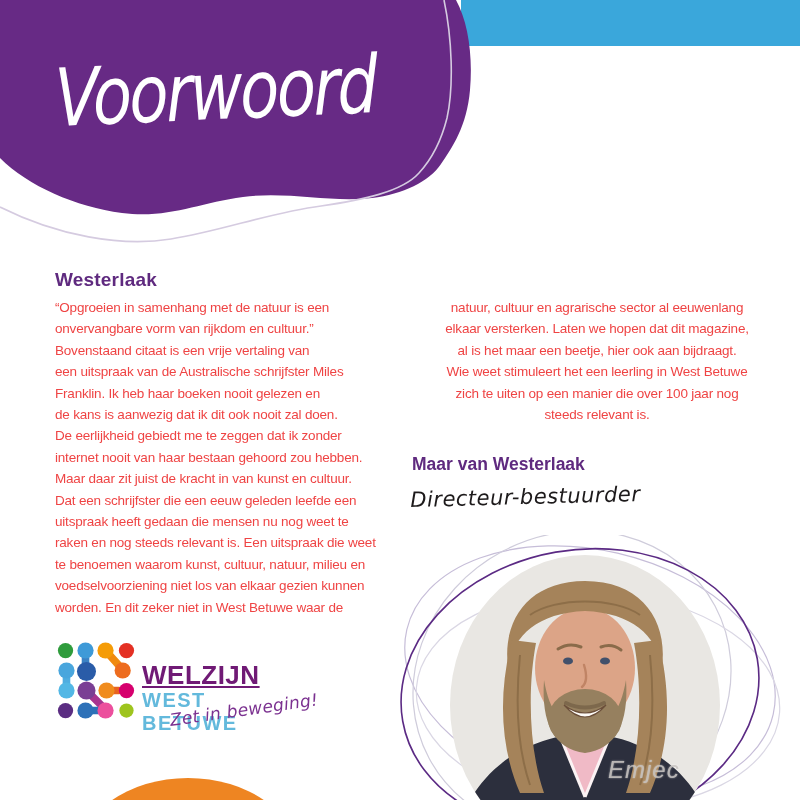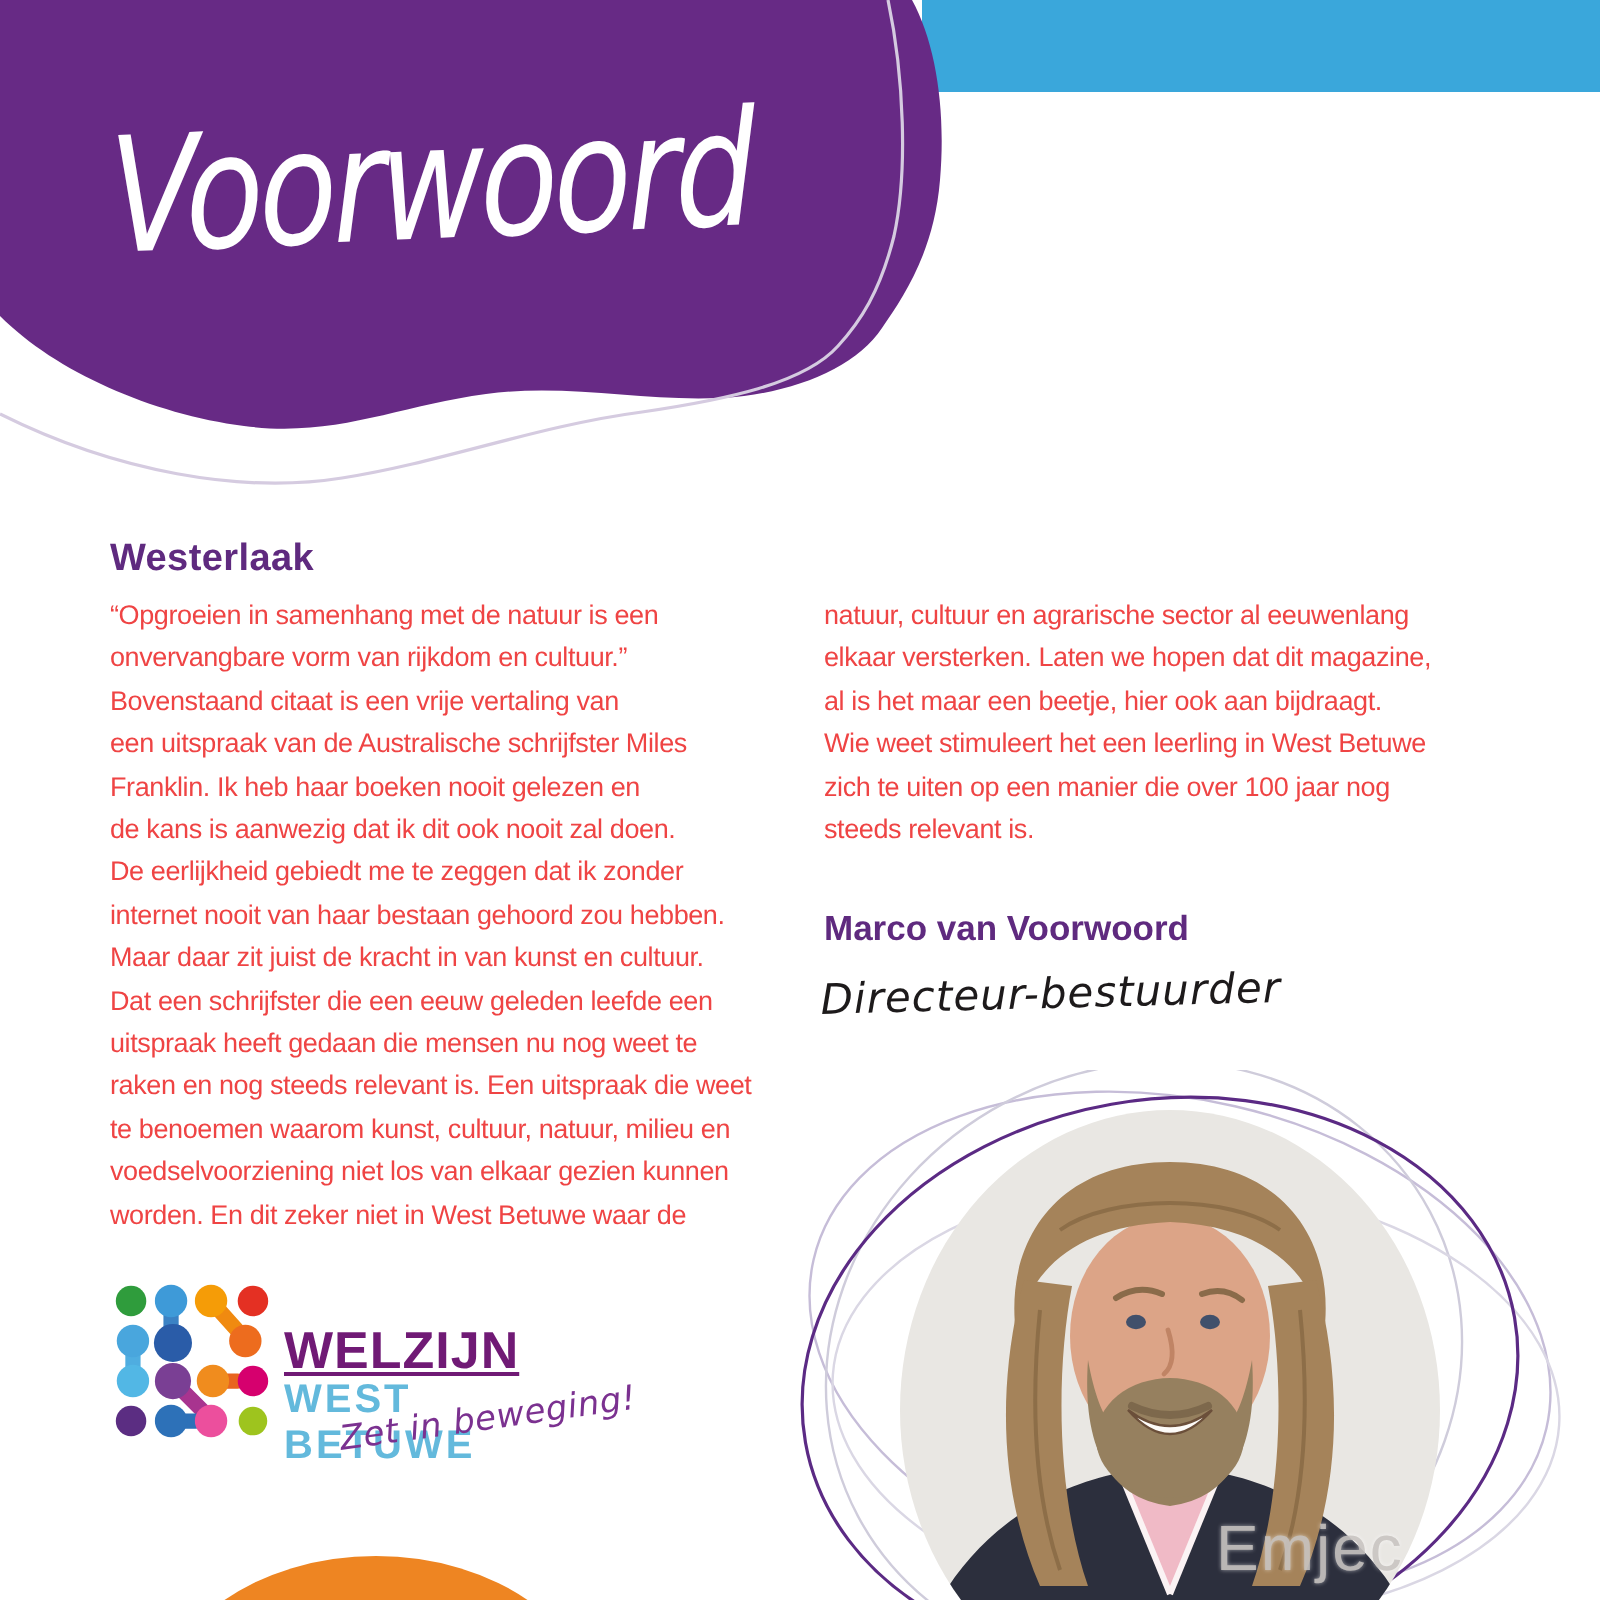--- a/index.html
+++ b/index.html
@@ -21,21 +21,21 @@
   
   .section-heading{
     position:absolute;left:55px;top:269px;margin:0;
     font-size:19px;font-weight:bold;color:#5f2a7f;letter-spacing:0.2px;
   }
   .col{
     position:absolute;top:297px;white-space:pre-line;
     font-size:13.5px;line-height:21.4px;letter-spacing:-0.2px;color:#ef4444;
   }
   .col-left{left:55px;width:365px;}
-  .col-right{left:412px;width:370px;}
+  .col-right{left:412px;width:370px;text-align:center;}
   .author-name{
     position:absolute;left:412px;top:454px;
     font-size:17.5px;font-weight:bold;color:#5f2a7f;
   }
   .author-title{
     position:absolute;left:410px;top:488px;
     font-family:"DejaVu Sans",sans-serif;font-style:italic;
     font-size:21px;color:#1d1a1b;letter-spacing:0.5px;
     transform:rotate(-1.5deg);transform-origin:0 0;
   }
@@ -53,22 +53,23 @@
   .logo-tagline{
     position:absolute;left:114px;top:72px;
     font-family:"DejaVu Sans",sans-serif;font-style:italic;
     font-size:17px;color:#7b3190;letter-spacing:0.3px;
     transform:rotate(-8deg);transform-origin:0 50%;white-space:nowrap;
   }
   
   .portrait-svg{position:absolute;left:370px;top:535px;width:430px;height:265px;}
   .watermark{
     position:absolute;left:608px;top:756px;
-    font-size:32px;color:#c9c5c2;opacity:0.9;letter-spacing:1px;
+    font-size:24px;color:#c9c5c2;opacity:0.9;letter-spacing:1px;
     text-shadow:0 0 2px rgba(255,255,255,.6);
+    font-style:italic;
   }
   
   .orange-blob{
     position:absolute;left:78px;top:778px;width:220px;height:160px;
     background:#ee8522;border-radius:50%;
   }
 </style>
 </head>
 <body>
 
@@ -98,21 +99,21 @@
 raken en nog steeds relevant is. Een uitspraak die weet
 te benoemen waarom kunst, cultuur, natuur, milieu en
 voedselvoorziening niet los van elkaar gezien kunnen
 worden. En dit zeker niet in West Betuwe waar de</div>
   <div class="col col-right">natuur, cultuur en agrarische sector al eeuwenlang
 elkaar versterken. Laten we hopen dat dit magazine,
 al is het maar een beetje, hier ook aan bijdraagt.
 Wie weet stimuleert het een leerling in West Betuwe
 zich te uiten op een manier die over 100 jaar nog
 steeds relevant is.</div>
-  <div class="author-name">Marco van Voorwoord</div>
+  <div class="author-name">Maar van Westerlaak</div>
   <div class="author-title">Directeur-bestuurder</div>
 
   <div class="logo">
     <svg class="logo-icon" viewBox="0 0 84 84" aria-hidden="true">
 
       <line x1="31" y1="10" x2="31" y2="31" stroke="#3b82c4" stroke-width="8" stroke-linecap="round"></line>
       <line x1="52" y1="10" x2="69" y2="29" stroke="#f08a10" stroke-width="8" stroke-linecap="round"></line>
       <line x1="11" y1="31" x2="11" y2="52" stroke="#4fade0" stroke-width="8" stroke-linecap="round"></line>
       <line x1="32" y1="52" x2="50" y2="70" stroke="#a8348f" stroke-width="8" stroke-linecap="round"></line>
       <line x1="53" y1="52" x2="66" y2="52" stroke="#e8641f" stroke-width="8" stroke-linecap="round"></line>

